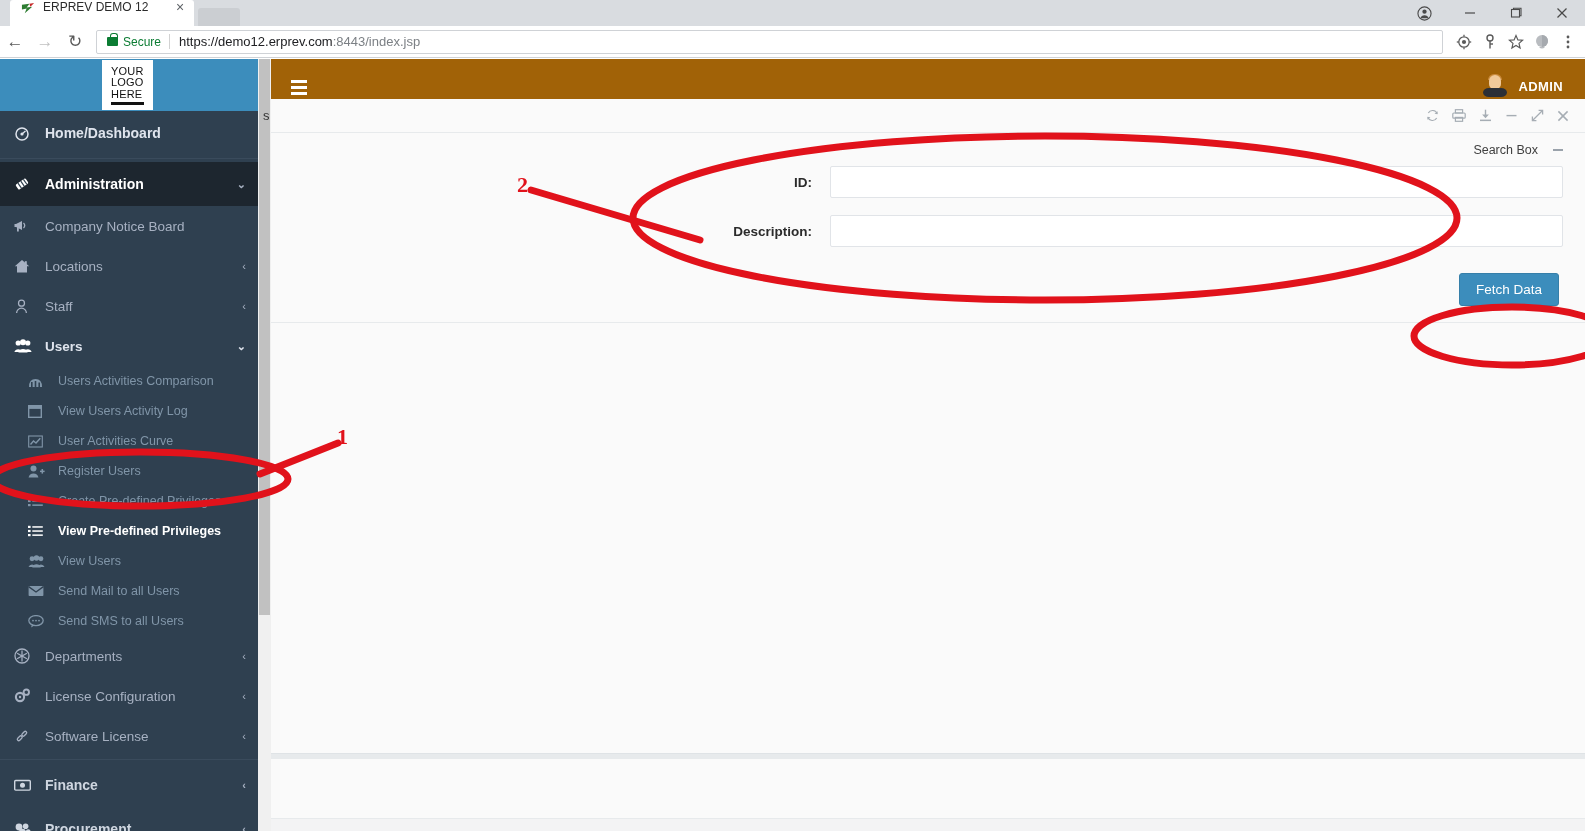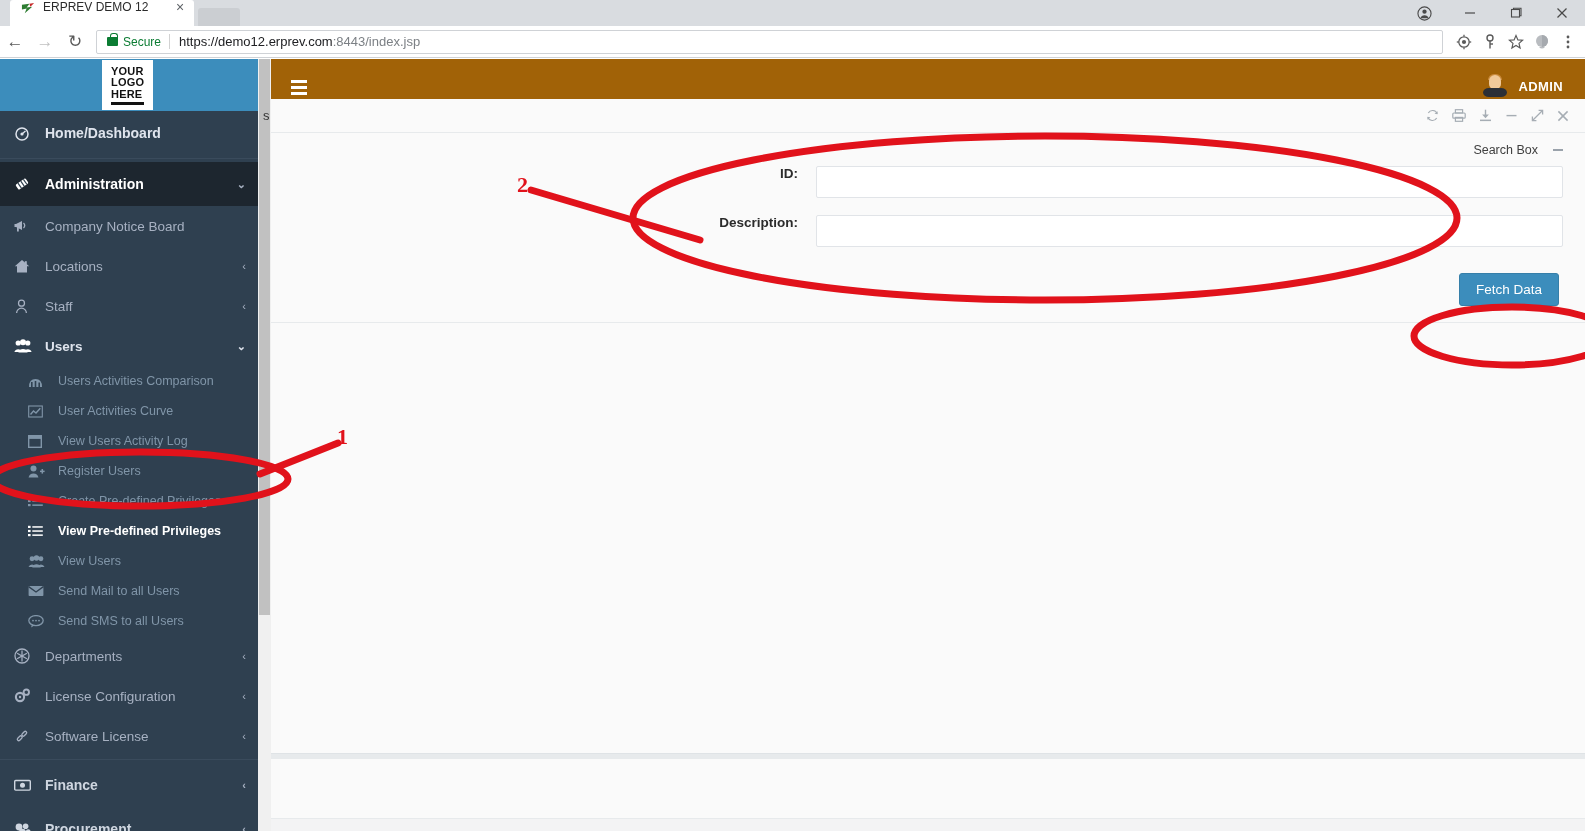--- a/index.html
+++ b/index.html
@@ -105,21 +105,21 @@
   .logo-bar {
     height: 52px; background: #3c8dbc;
     display: flex; align-items: center; padding-left: 102px;
   }
   .logo-box {
     background: #ffffff; padding: 6px 9px 5px 9px;
     display: flex; flex-direction: column; align-items: flex-start;
     line-height: 1.05;
   }
   .logo-box span {
-    font-size: 11px; font-weight: bold; color: #111; letter-spacing: .2px;
+    font-size: 11px; font-weight: normal; color: #111; letter-spacing: .2px;
     font-family: "Liberation Sans", sans-serif;
   }
   .logo-underline { width: 100%; height: 3px; background: #111; margin-top: 2px; }
 
   .nav-item {
     display: flex; align-items: center;
     height: 40px; padding-left: 14px; padding-right: 12px;
     color: #a7b1c2; font-size: 13.5px; cursor: pointer;
     white-space: nowrap;
   }
@@ -206,22 +206,22 @@
     display: flex; justify-content: flex-end;
     padding: 10px 22px 4px 0;
   }
   .search-box-toggle {
     font-size: 12.5px; color: #404040; cursor: pointer;
     display: flex; align-items: center; gap: 15px;
   }
   .minus-ico { display:inline-block; width: 10px; height: 2px; background: #9aa2ab; }
 
   .form-row {
-    display: flex; 
-    padding: 5px 0 5px 0; margin-bottom: 7px;
+    display: flex; align-items: center;
+    padding: 5px 0 5px 14px; margin-bottom: 7px;
   }
   .form-label {
     width: 545px; text-align: right; padding-right: 18px;
     font-size: 13.5px; font-weight: bold; color: #2b2b2b;
   }
   .form-input {
     flex: 1; margin-right: 22px; height: 32px;
     border: 1px solid #e1e4e8; background: #fff;
     border-radius: 2px; padding: 0 10px;
     font-size: 13px; color: #333; font-family: "Liberation Sans", sans-serif;
@@ -439,35 +439,35 @@
             <path d="M1 12 Q1 4 7.5 4 Q14 4 14 12 Z" fill="#8095a8"></path>
             <rect x="3" y="7" width="1.6" height="5" fill="#2f4050"></rect>
             <rect x="6.7" y="6" width="1.6" height="6" fill="#2f4050"></rect>
             <rect x="10.4" y="7.5" width="1.6" height="4.5" fill="#2f4050"></rect>
           </svg>
       </span>
       <span>Users Activities Comparison</span>
     </div>
     <div class="nav-sub">
       <span class="ico">
+        <svg width="14" height="13" viewBox="0 0 14 13">
+            <rect x="0.7" y="0.7" width="12.6" height="11.6" fill="none" stroke="#8095a8" stroke-width="1.4"></rect>
+            <rect x="0.7" y="0.7" width="12.6" height="3.2" fill="#8095a8"></rect>
+          </svg>
+      </span>
+      <span>View Users Activity Log</span>
+    </div>
+    <div class="nav-sub">
+      <span class="ico">
         <svg width="15" height="13" viewBox="0 0 15 13">
             <rect x="0.7" y="1" width="13.6" height="11" fill="none" stroke="#8095a8" stroke-width="1.1"></rect>
             <polyline points="2.5,9.5 5.5,6 8,8 12.3,3.2" fill="none" stroke="#8095a8" stroke-width="1.4"></polyline>
           </svg>
       </span>
       <span>User Activities Curve</span>
-    </div>
-    <div class="nav-sub">
-      <span class="ico">
-        <svg width="14" height="13" viewBox="0 0 14 13">
-            <rect x="0.7" y="0.7" width="12.6" height="11.6" fill="none" stroke="#8095a8" stroke-width="1.4"></rect>
-            <rect x="0.7" y="0.7" width="12.6" height="3.2" fill="#8095a8"></rect>
-          </svg>
-      </span>
-      <span>View Users Activity Log</span>
     </div>
     <div class="nav-sub">
       <span class="ico">
         <svg width="17" height="13" viewBox="0 0 17 13">
             <circle cx="5.5" cy="3.5" r="3" fill="#8095a8"></circle>
             <path d="M0.6 12.5 a5 5 0 0 1 9.8 0 Z" fill="#8095a8"></path>
             <rect x="12" y="5.6" width="4.6" height="1.5" fill="#8095a8"></rect>
             <rect x="13.55" y="4" width="1.5" height="4.6" fill="#8095a8"></rect>
           </svg>
       </span>

